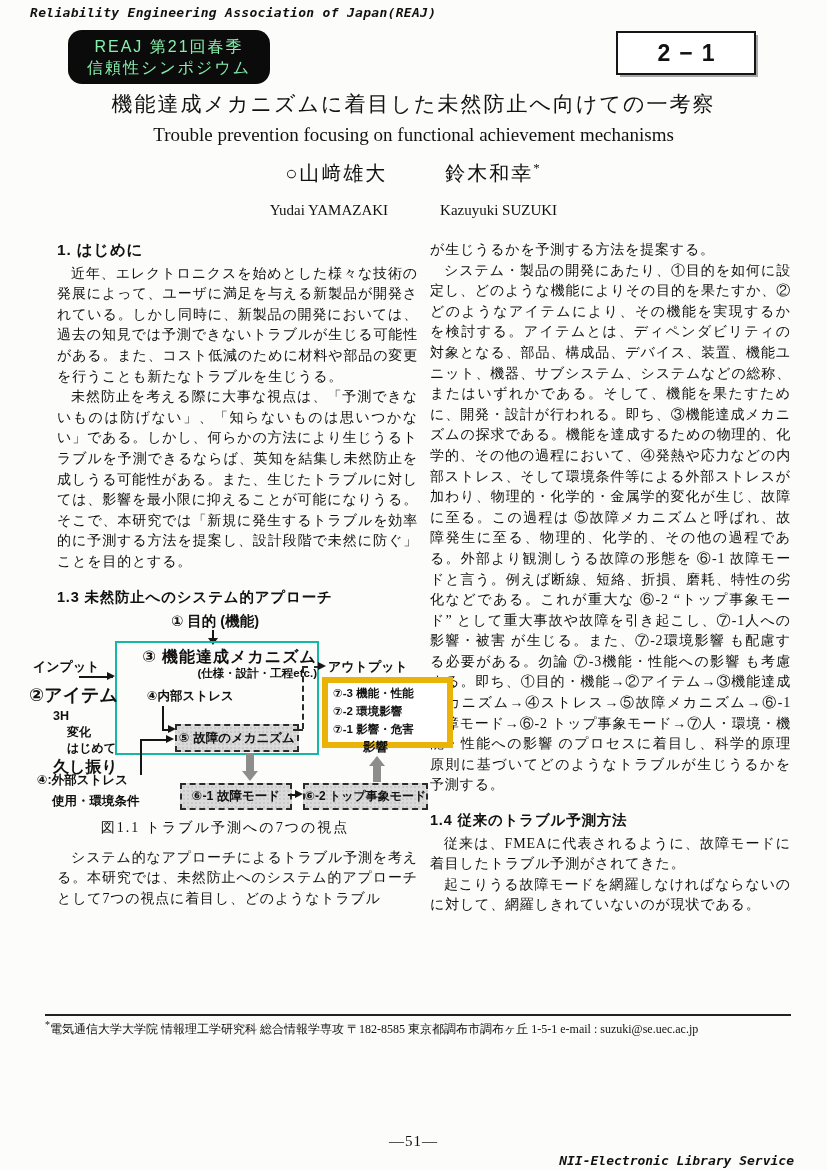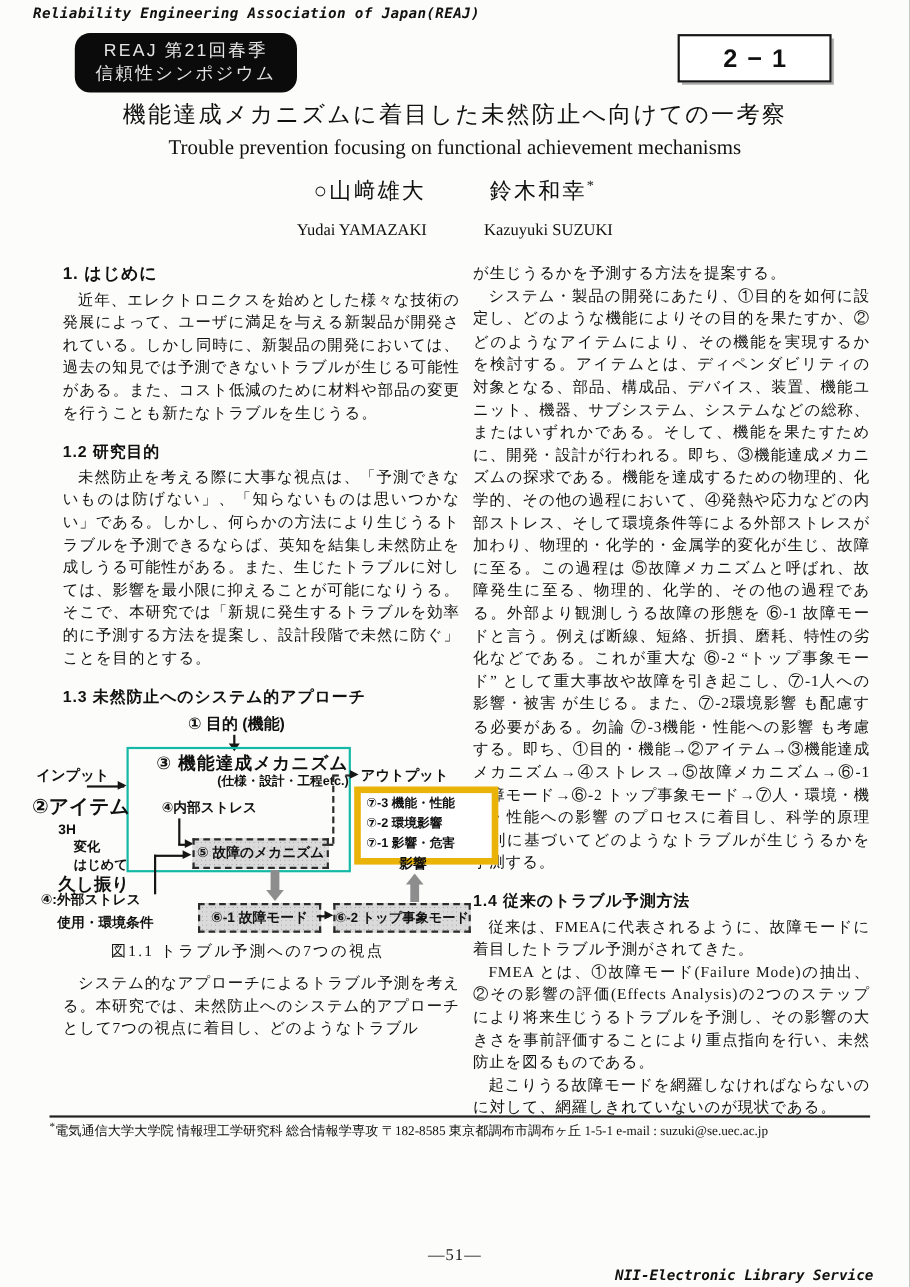--- a/index.html
+++ b/index.html
@@ -3,21 +3,21 @@
 <meta charset="utf-8">
 <style>
   html,body{margin:0;padding:0;background:#888;}
   .page{position:relative;width:827px;height:1170px;margin:0 auto;background:#fcfcfa;overflow:hidden;
         font-family:"Liberation Serif","DejaVu Serif",serif;color:#111;}
   
   .assoc{position:absolute;left:30px;top:5px;font-family:"DejaVu Sans Mono","Liberation Mono",monospace;
          font-style:italic;font-weight:bold;font-size:13px;letter-spacing:.3px;}
   .badge{position:absolute;left:68px;top:30px;width:202px;height:54px;background:#0b0b0b;border-radius:14px;
          display:flex;flex-direction:column;align-items:center;justify-content:center;
-         color:#e5e5e5;font-family:"Liberation Sans","DejaVu Sans",sans-serif;font-size:16px;line-height:21px;letter-spacing:2px;}
+         color:#86efac;font-family:"Liberation Sans","DejaVu Sans",sans-serif;font-size:16px;line-height:21px;letter-spacing:2px;}
   .pnum-box{position:absolute;left:616px;top:31px;width:136px;height:40px;border:2px solid #161616;background:#fff;
             box-shadow:3px 3px 0 -1px #a8a8a8;display:flex;align-items:center;justify-content:center;
             font-family:"Liberation Sans","DejaVu Sans",sans-serif;font-weight:bold;font-size:23px;letter-spacing:9px;text-indent:9px;}
   
   .title-ja{position:absolute;left:0;right:0;top:90px;text-align:center;font-size:21px;letter-spacing:2px;}
   .title-en{position:absolute;left:0;right:0;top:124px;text-align:center;font-size:19px;}
   .authors{position:absolute;left:0;right:0;top:160px;text-align:center;font-size:20px;letter-spacing:2px;}
   .authors .gap{display:inline-block;width:58px;}
   .authors sup{font-size:13px;}
   .roman{position:absolute;left:0;right:0;top:202px;text-align:center;font-size:15px;}
@@ -86,21 +86,20 @@
   </div>
   <div class="roman">
     <span>Yudai YAMAZAKI</span><span class="gap"></span><span>Kazuyuki SUZUKI</span>
   </div>
 
   <div class="cols">
 
     <div class="col">
       <h3>1.  はじめに</h3>
       <p>近年、エレクトロニクスを始めとした様々な技術の発展によって、ユーザに満足を与える新製品が開発されている。しかし同時に、新製品の開発においては、過去の知見では予測できないトラブルが生じる可能性がある。また、コスト低減のために材料や部品の変更を行うことも新たなトラブルを生じうる。</p>
-      <h4 class="sp">1.2 研究目的</h4>
       <p>未然防止を考える際に大事な視点は、「予測できないものは防げない」、「知らないものは思いつかない」である。しかし、何らかの方法により生じうるトラブルを予測できるならば、英知を結集し未然防止を成しうる可能性がある。また、生じたトラブルに対しては、影響を最小限に抑えることが可能になりうる。そこで、本研究では「新規に発生するトラブルを効率的に予測する方法を提案し、設計段階で未然に防ぐ」ことを目的とする。</p>
       <h4 class="sp">1.3 未然防止へのシステム的アプローチ</h4>
 
       <div class="figwrap">
         <div class="fig">
           <div class="abs" style="left:90px;top:0;width:200px;text-align:center;font-size:14.5px;">① 目的 (機能)</div>
           <div class="vl" style="left:187px;top:17px;height:9px;"></div>
           <div class="td" style="left:183px;top:25px;"></div>
 
           <div class="mainbox">
@@ -164,21 +163,20 @@
       </div>
 
       <p>システム的なアプローチによるトラブル予測を考える。本研究では、未然防止へのシステム的アプローチとして7つの視点に着目し、どのようなトラブル</p>
     </div>
 
     <div class="col">
       <p class="noind">が生じうるかを予測する方法を提案する。</p>
       <p>システム・製品の開発にあたり、①目的を如何に設定し、どのような機能によりその目的を果たすか、②どのようなアイテムにより、その機能を実現するかを検討する。アイテムとは、ディペンダビリティの対象となる、部品、構成品、デバイス、装置、機能ユニット、機器、サブシステム、システムなどの総称、またはいずれかである。そして、機能を果たすために、開発・設計が行われる。即ち、③機能達成メカニズムの探求である。機能を達成するための物理的、化学的、その他の過程において、④発熱や応力などの内部ストレス、そして環境条件等による外部ストレスが加わり、物理的・化学的・金属学的変化が生じ、故障に至る。この過程は ⑤故障メカニズムと呼ばれ、故障発生に至る、物理的、化学的、その他の過程である。外部より観測しうる故障の形態を ⑥-1 故障モードと言う。例えば断線、短絡、折損、磨耗、特性の劣化などである。これが重大な ⑥-2 “トップ事象モード” として重大事故や故障を引き起こし、⑦-1人への影響・被害 が生じる。また、⑦-2環境影響 も配慮する必要がある。勿論 ⑦-3機能・性能への影響 も考慮する。即ち、①目的・機能→②アイテム→③機能達成メカニズム→④ストレス→⑤故障メカニズム→⑥-1 故障モード→⑥-2 トップ事象モード→⑦人・環境・機能・性能への影響 のプロセスに着目し、科学的原理原則に基づいてどのようなトラブルが生じうるかを予測する。</p>
       <h4 class="sp">1.4 従来のトラブル予測方法</h4>
       <p>従来は、FMEAに代表されるように、故障モードに着目したトラブル予測がされてきた。</p>
-      <p>FMEA とは、①故障モード(Failure Mode)の抽出、②その影響の評価(Effects Analysis)の2つのステップにより将来生じうるトラブルを予測し、その影響の大きさを事前評価することにより重点指向を行い、未然防止を図るものである。</p>
       <p>起こりうる故障モードを網羅しなければならないのに対して、網羅しきれていないのが現状である。</p>
     </div>
   </div>
 
   <div class="footnote">
     <sup>*</sup><span>電気通信大学大学院 情報理工学研究科 総合情報学専攻 〒182-8585 東京都調布市調布ヶ丘 1-5-1  e-mail : suzuki@se.uec.ac.jp</span>
   </div>
 
   <div class="pageno">―51―</div>
   <div class="nii">NII-Electronic Library Service</div>

